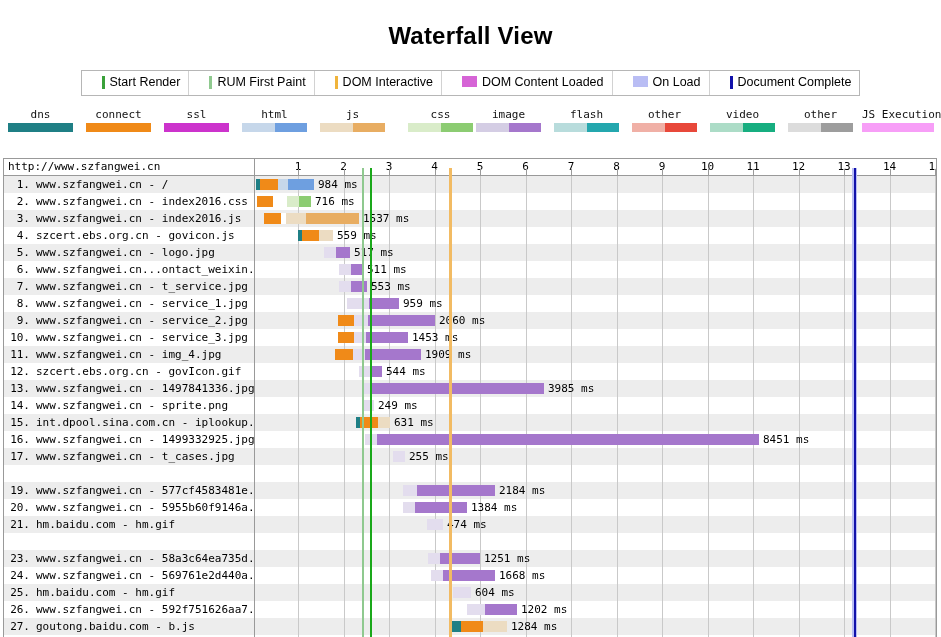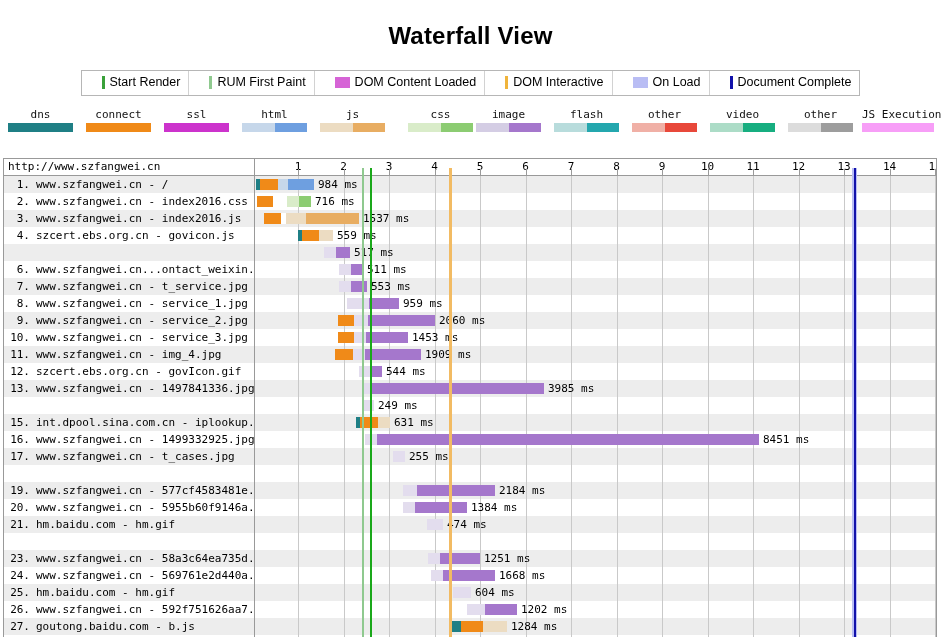--- a/index.html
+++ b/index.html
@@ -17,21 +17,21 @@
     padding-top:22px;letter-spacing:.2px;
   }
 
   
   .legend-wrap{display:flex;justify-content:center;margin-top:20px;}
   .legend{
     display:flex;border:1px solid #b6b6b6;background:#fff;
     font-family:"Liberation Sans",sans-serif;font-size:12.5px;line-height:1;
   }
   .legend-item{
-    display:flex;align-items:center;gap:5px;
+    display:flex;gap:5px;
     padding:5px 8px 6px 20px;border-right:1px solid #d2d2d2;white-space:nowrap;
   }
   .legend-item:last-child{border-right:none;}
   .lg-bar{display:inline-block;width:3px;height:13px;}
   .lg-sw{display:inline-block;width:15px;height:11px;}
 
   
   .mime{position:relative;margin-top:12px;height:32px;}
   .mime-cell{position:absolute;top:0;text-align:center;}
   .mime-label{
@@ -108,26 +108,26 @@
     <div class="legend" id="legend">
         <div class="legend-item">
           <span class="lg-bar" style="background: rgb(58, 161, 58);"></span>
           <span>Start Render</span>
         </div>
         <div class="legend-item">
           <span class="lg-bar" style="background: rgb(143, 201, 143);"></span>
           <span>RUM First Paint</span>
         </div>
         <div class="legend-item">
+          <span class="lg-bar" style="background: rgb(240, 180, 60);"></span>
+          <span>DOM Interactive</span>
+        </div>
+        <div class="legend-item">
           <span class="lg-sw" style="background: rgb(214, 100, 214);"></span>
           <span>DOM Content Loaded</span>
-        </div>
-        <div class="legend-item">
-          <span class="lg-bar" style="background: rgb(240, 180, 60);"></span>
-          <span>DOM Interactive</span>
         </div>
         <div class="legend-item">
           <span class="lg-sw" style="background: rgb(185, 189, 244);"></span>
           <span>On Load</span>
         </div>
         <div class="legend-item">
           <span class="lg-bar" style="background: rgb(17, 17, 170);"></span>
           <span>Document Complete</span>
         </div>
       </div>
@@ -317,20 +317,21 @@
         <div class="row even" style="top: 51px;">
           <div class="row-label"><span class="row-num">4.</span><span class="row-url">szcert.ebs.org.cn - govicon.js</span></div>
           <div class="bar" style="left: 294px; width: 35px;">
             <div class="seg" style="width: 4px; background: rgb(31, 127, 133);"></div>
             <div class="seg" style="width: 17px; background: rgb(240, 138, 24);"></div>
             <div class="seg" style="width: 14px; background: rgb(236, 220, 194);"></div>
           </div>
           <div class="bar-lbl" style="left: 333px; text-align: center;">559 ms</div>
         </div>
         <div class="row odd" style="top: 68px;">
+          <div class="row-label"><span class="row-num">5.</span><span class="row-url">www.szfangwei.cn - logo.jpg</span></div>
           <div class="bar" style="left: 320px; width: 26px;">
             <div class="seg" style="width: 12px; background: rgb(227, 221, 238);"></div>
             <div class="seg" style="width: 14px; background: rgb(165, 119, 204);"></div>
           </div>
           <div class="bar-lbl" style="left: 350px;">517 ms</div>
         </div>
         <div class="row even" style="top: 85px;">
           <div class="row-label"><span class="row-num">6.</span><span class="row-url">www.szfangwei.cn...ontact_weixin.jpg</span></div>
           <div class="bar" style="left: 335px; width: 24px;">
             <div class="seg" style="width: 12px; background: rgb(227, 221, 238);"></div>
@@ -391,20 +392,21 @@
         </div>
         <div class="row odd" style="top: 204px;">
           <div class="row-label"><span class="row-num">13.</span><span class="row-url">www.szfangwei.cn - 1497841336.jpg</span></div>
           <div class="bar" style="left: 359px; width: 181px;">
             <div class="seg" style="width: 8px; background: rgb(227, 221, 238);"></div>
             <div class="seg" style="width: 173px; background: rgb(165, 119, 204);"></div>
           </div>
           <div class="bar-lbl" style="left: 544px;">3985 ms</div>
         </div>
         <div class="row even" style="top: 221px;">
+          <div class="row-label"><span class="row-num">14.</span><span class="row-url">www.szfangwei.cn - sprite.png</span></div>
           <div class="bar" style="left: 359px; width: 11px;">
             <div class="seg" style="width: 11px; background: rgb(227, 221, 238);"></div>
           </div>
           <div class="bar-lbl" style="left: 374px;">249 ms</div>
         </div>
         <div class="row odd" style="top: 238px;">
           <div class="row-label"><span class="row-num">15.</span><span class="row-url">int.dpool.sina.com.cn - iplookup.php</span></div>
           <div class="bar" style="left: 352px; width: 34px;">
             <div class="seg" style="width: 4px; background: rgb(31, 127, 133);"></div>
             <div class="seg" style="width: 18px; background: rgb(240, 138, 24);"></div>

